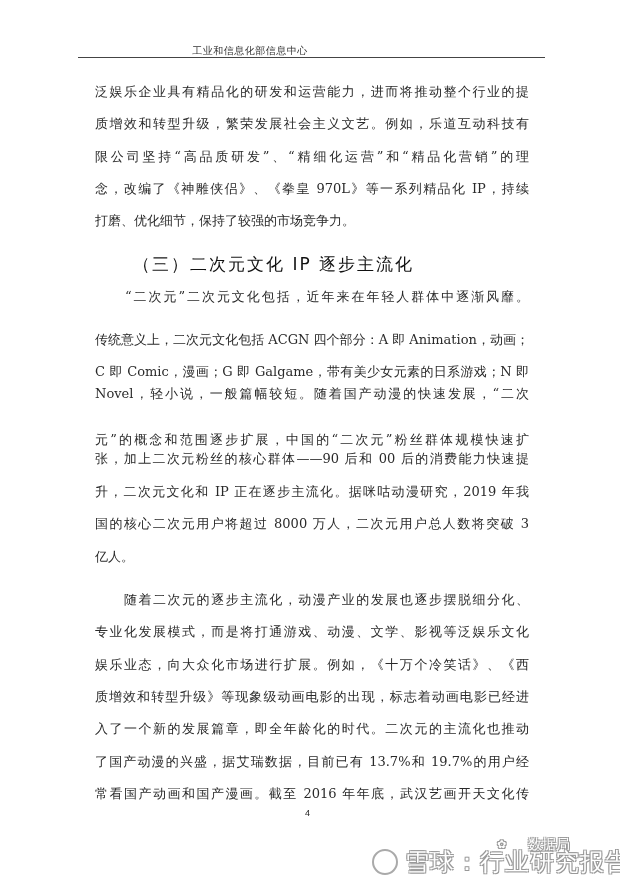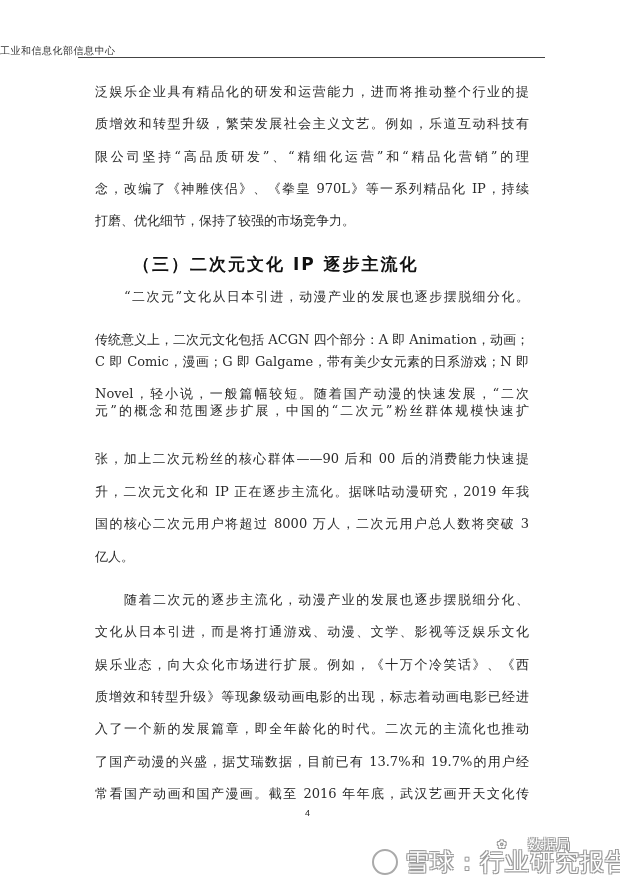--- a/index.html
+++ b/index.html
@@ -3,40 +3,40 @@
 <meta charset="utf-8">
 <style>
   html, body { margin: 0; padding: 0; background: #ffffff; }
   body {
     width: 620px; height: 877px; position: relative; overflow: hidden;
     font-family: "DejaVu Serif", "Liberation Serif", serif;
     color: #2a2a2a;
   }
   .header-title {
     position: absolute; top: 44px; left: 0; width: 500px;
-    text-align: left; font-size: 10px; color: #333;
+    text-align: center; font-size: 10px; color: #333;
     letter-spacing: 0.5px;
   }
   .header-rule {
     position: absolute; top: 57px; left: 78px; width: 467px; height: 0;
     border-top: 1px solid #444;
   }
   .body-text {
     position: absolute; left: 95px; width: 434px;
   }
   .line {
     position: absolute; left: 0; white-space: nowrap;
     font-size: 13px; line-height: 16px; height: 16px;
     text-align: justify; text-align-last: justify; width: 434px;
   }
   .line.last { text-align-last: left; }
   .heading {
     position: absolute; left: 133px; top: 253px;
     font-family: "DejaVu Sans", "Liberation Sans", sans-serif;
-    font-weight: bold; font-size: 17px; letter-spacing: 2px; color: #111;
+    font-weight: normal; font-size: 17px; letter-spacing: 2px; color: #111;
     white-space: nowrap;
   }
   .page-number {
     position: absolute; top: 808px; left: 305px;
     font-family: "Liberation Sans", sans-serif; font-size: 9px; color: #222;
   }
   .wm {
     position: absolute; white-space: nowrap;
     font-family: "DejaVu Sans", sans-serif;
     color: #ffffff;
@@ -60,34 +60,34 @@
   <div class="line" style="top:84px">泛娱乐企业具有精品化的研发和运营能力，进而将推动整个行业的提</div>
   <div class="line" style="top:116px">质增效和转型升级，繁荣发展社会主义文艺。例如，乐道互动科技有</div>
   <div class="line" style="top:149px">限公司坚持“高品质研发”、“精细化运营”和“精品化营销”的理</div>
   <div class="line" style="top:181px">念，改编了《神雕侠侣》、《拳皇 970L》等一系列精品化 IP，持续</div>
   <div class="line last" style="top:213px">打磨、优化细节，保持了较强的市场竞争力。</div>
 </div>
 
 <div class="heading">（三）二次元文化 IP 逐步主流化</div>
 
 <div class="body-text">
-  <div class="line" style="top:289px">　　“二次元”文化从日本引进，动漫产业的发展也逐步摆脱细分化。</div>
+  <div class="line" style="top:289px">　　“二次元”二次元文化包括，近年来在年轻人群体中逐渐风靡。</div>
   <div class="line" style="top:332px">传统意义上，二次元文化包括 ACGN 四个部分：A 即 Animation，动画；</div>
-  <div class="line" style="top:354px">C 即 Comic，漫画；G 即 Galgame，带有美少女元素的日系游戏；N 即</div>
+  <div class="line" style="top:364px">C 即 Comic，漫画；G 即 Galgame，带有美少女元素的日系游戏；N 即</div>
   <div class="line" style="top:386px">Novel，轻小说，一般篇幅较短。随着国产动漫的快速发展，“二次</div>
-  <div class="line" style="top:403px">元”的概念和范围逐步扩展，中国的“二次元”粉丝群体规模快速扩</div>
+  <div class="line" style="top:432px">元”的概念和范围逐步扩展，中国的“二次元”粉丝群体规模快速扩</div>
   <div class="line" style="top:451px">张，加上二次元粉丝的核心群体——90 后和 00 后的消费能力快速提</div>
   <div class="line" style="top:484px">升，二次元文化和 IP 正在逐步主流化。据咪咕动漫研究，2019 年我</div>
   <div class="line" style="top:516px">国的核心二次元用户将超过 8000 万人，二次元用户总人数将突破 3</div>
   <div class="line last" style="top:549px">亿人。</div>
 </div>
 
 <div class="body-text">
   <div class="line" style="top:592px">　　随着二次元的逐步主流化，动漫产业的发展也逐步摆脱细分化、</div>
-  <div class="line" style="top:624px">文化从日本引进，而是将打通游戏、动漫、文学、影视等泛娱乐文化</div>
+  <div class="line" style="top:624px">专业化发展模式，而是将打通游戏、动漫、文学、影视等泛娱乐文化</div>
   <div class="line" style="top:657px">娱乐业态，向大众化市场进行扩展。例如，《十万个冷笑话》、《西</div>
   <div class="line" style="top:689px">质增效和转型升级》等现象级动画电影的出现，标志着动画电影已经进</div>
   <div class="line" style="top:721px">入了一个新的发展篇章，即全年龄化的时代。二次元的主流化也推动</div>
   <div class="line" style="top:754px">了国产动漫的兴盛，据艾瑞数据，目前已有 13.7%和 19.7%的用户经</div>
   <div class="line" style="top:786px">常看国产动画和国产漫画。截至 2016 年年底，武汉艺画开天文化传</div>
 </div>
 
 <div class="page-number">4</div>
 
 <span class="wm wm-icon-small">✿</span>

